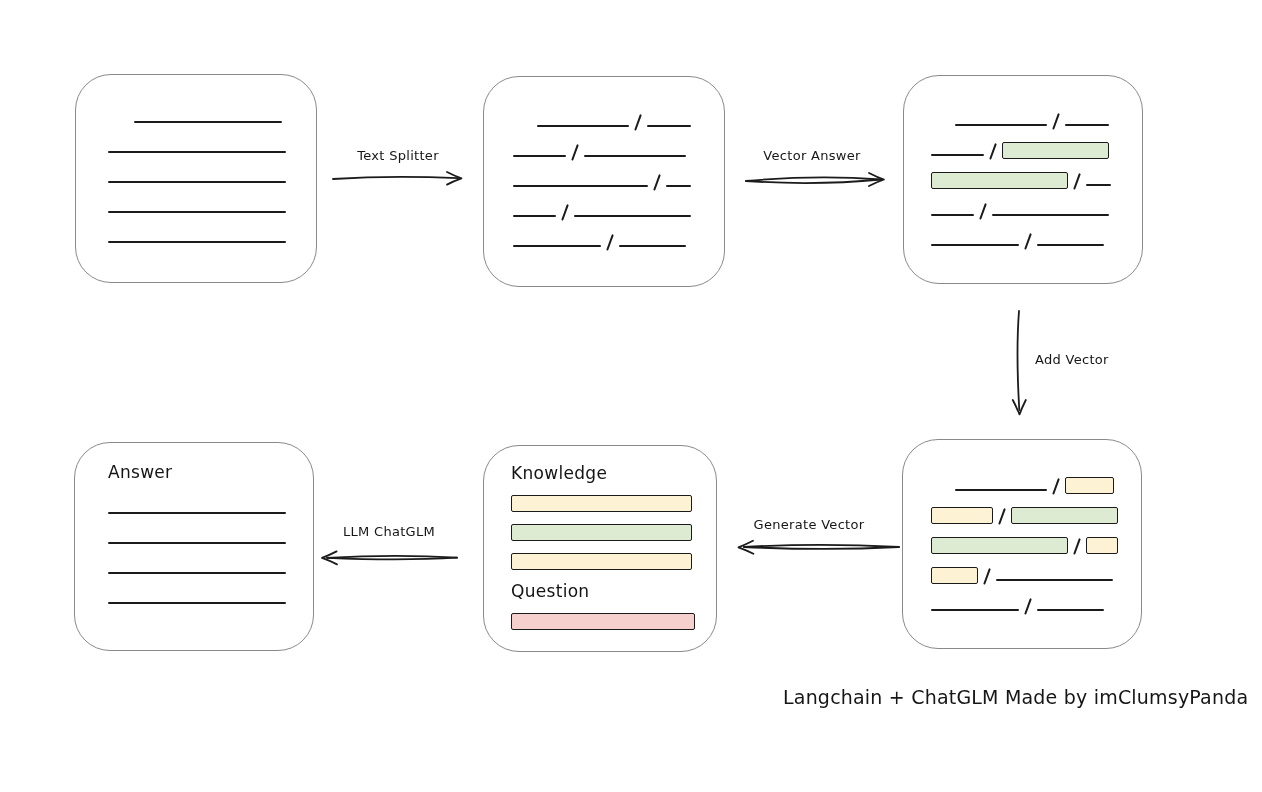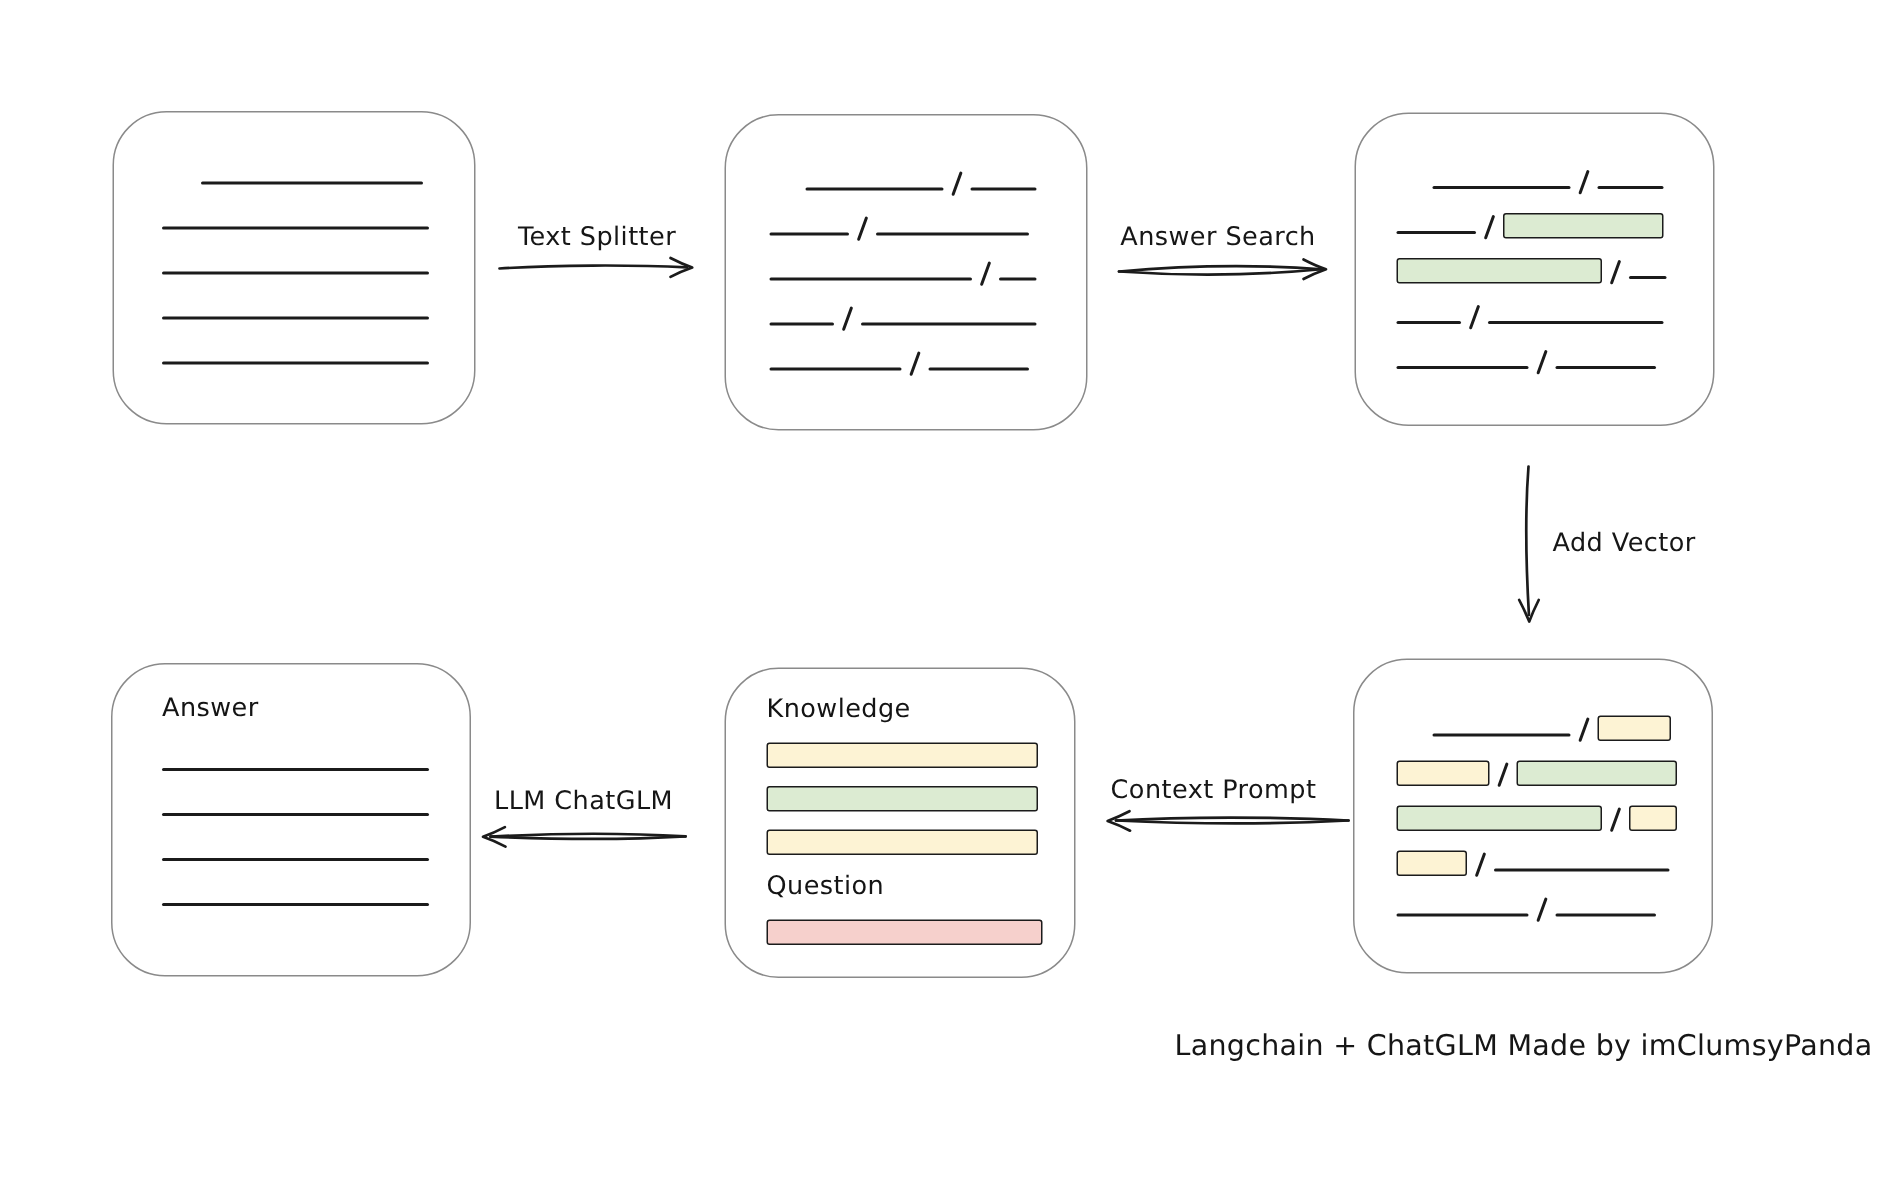--- a/index.html
+++ b/index.html
@@ -38,21 +38,21 @@
   .seg.gapseg{height:1px;}
   .seg.bar{height:15px;border:1.6px solid;border-radius:2px;margin-bottom:1px;box-sizing:content-box;}
   .bar-green{background:var(--green-fill,#dcebd2);border-color:var(--green-stroke,#83aa62);}
   .bar-yellow{background:var(--yellow-fill,#fdf3d4);border-color:var(--yellow-stroke,#dfb54e);}
   .bar-red{background:var(--red-fill,#f6d0cc);border-color:var(--red-stroke,#ba6461);}
 
   .box-label{font-size:17px;letter-spacing:.3px;line-height:22px;color:#141414;}
   .box-prompt .q-label{margin-top:9px;}
   .box-answer .box-label{margin-bottom:5px;}
 
-  .arrow-label{position:absolute;font-size:17px;letter-spacing:.3px;color:#161616;white-space:nowrap;}
+  .arrow-label{position:absolute;font-size:13px;letter-spacing:.3px;color:#161616;white-space:nowrap;}
   .lbl-text-splitter{left:332px;top:148px;width:132px;text-align:center;}
   .lbl-vector-search{left:742px;top:148px;width:140px;text-align:center;}
   .lbl-add-context{left:1035px;top:352px;}
   .lbl-generate-prompt{left:734px;top:517px;width:150px;text-align:center;}
   .lbl-llm-response{left:323px;top:524px;width:132px;text-align:center;}
 
   .caption{position:absolute;left:783px;top:686px;font-size:19px;letter-spacing:.2px;color:#161616;white-space:nowrap;}
 </style>
 </head>
 <body>
@@ -236,20 +236,20 @@
       <div class="box-label q-label">Question</div>
       <div class="bars">
           <div class="row">
             <span class="seg bar bar-red" style="width: 182px;"></span>
           </div>
         </div>
     </div>
   </div>
 
   <div class="arrow-label lbl-text-splitter">Text Splitter</div>
-  <div class="arrow-label lbl-vector-search">Answer Search</div>
+  <div class="arrow-label lbl-vector-search">Vector Answer</div>
   <div class="arrow-label lbl-add-context">Add Vector</div>
-  <div class="arrow-label lbl-generate-prompt">Context Prompt</div>
+  <div class="arrow-label lbl-generate-prompt">Generate Vector</div>
   <div class="arrow-label lbl-llm-response">LLM ChatGLM</div>
 
   <div class="caption">Langchain + ChatGLM Made by imClumsyPanda</div>
 
 </div>
 
 </body></html>

